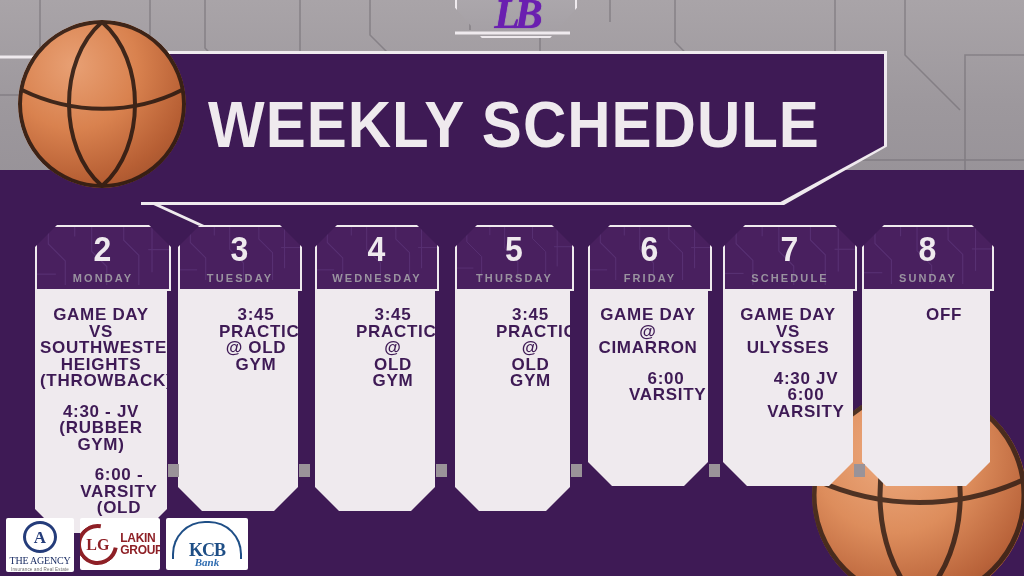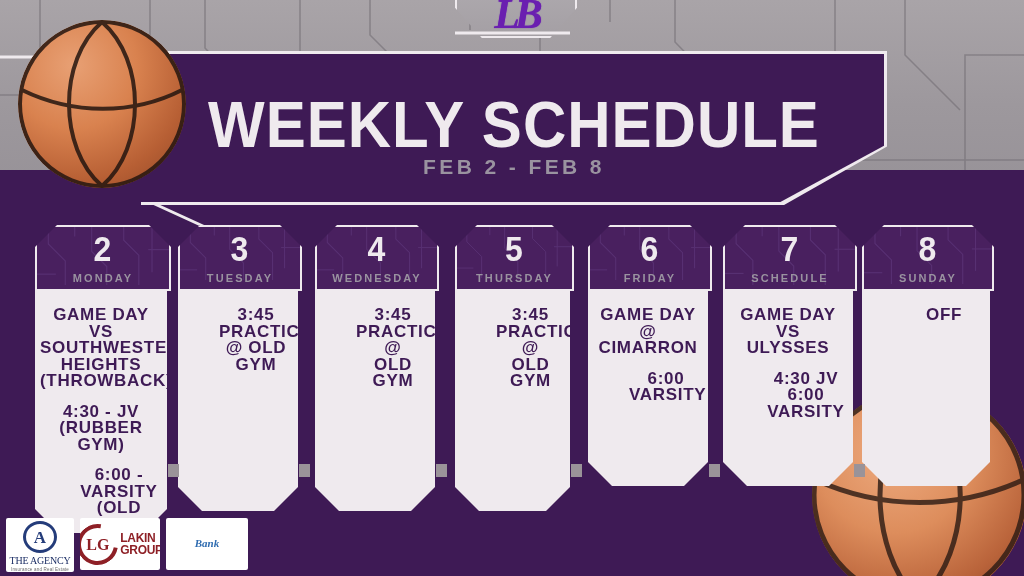--- a/index.html
+++ b/index.html
@@ -186,21 +186,20 @@
       <path d="M 0 57 L 146 57"></path>
       <path d="M 146 57 L 146 200"></path>
       <path d="M 146 200 L 216 232"></path>
       <path d="M 455 33 L 570 33"></path>
     </g>
   </svg>
 
   <div class="banner-outline"></div>
   <div class="banner"></div>
   <div class="title">WEEKLY SCHEDULE</div>
-  <div class="daterange">FEB 2 - FEB 8</div>
 
   <div class="ball ball-top">
     <div class="skin"></div>
     <svg viewBox="0 0 168 168" style="position:absolute;inset:0;">
       <g fill="none" stroke="#241610" stroke-width="4" opacity=".85">
         <circle cx="84" cy="84" r="82"></circle>
         <path d="M 84 2 C 40 40 40 128 84 166"></path>
         <path d="M 84 2 C 128 40 128 128 84 166"></path>
         <path d="M 4 70 C 55 95 115 95 164 70"></path>
       </g>
@@ -396,20 +395,23 @@
         </div>
         <div class="lg-txt">
           <b>LAKIN</b>
           <b>GROUP</b>
         </div>
       </div>
     </div>
 
     <div class="logo logo3">
       <div style="display:flex;flex-direction:column;align-items:center;">
+        <div class="kcb-arch">
+          <div class="kcb-txt">KCB</div>
+        </div>
         <div class="kcb-sub">Bank</div>
       </div>
     </div>
   </div>
 
 <div class="notch" style="left: 168px; top: 464px;"></div>
     <div class="notch" style="left: 299px; top: 464px;"></div>
     <div class="notch" style="left: 436px; top: 464px;"></div>
     <div class="notch" style="left: 571px; top: 464px;"></div>
     <div class="notch" style="left: 709px; top: 464px;"></div>

